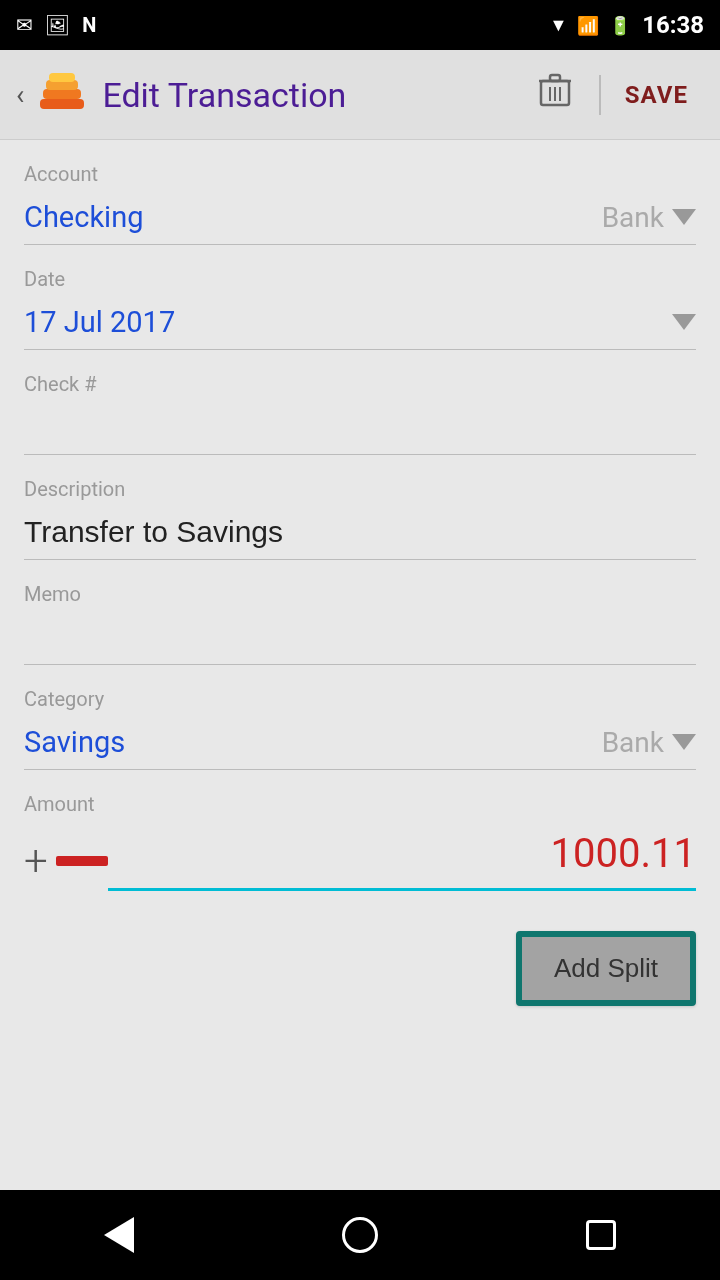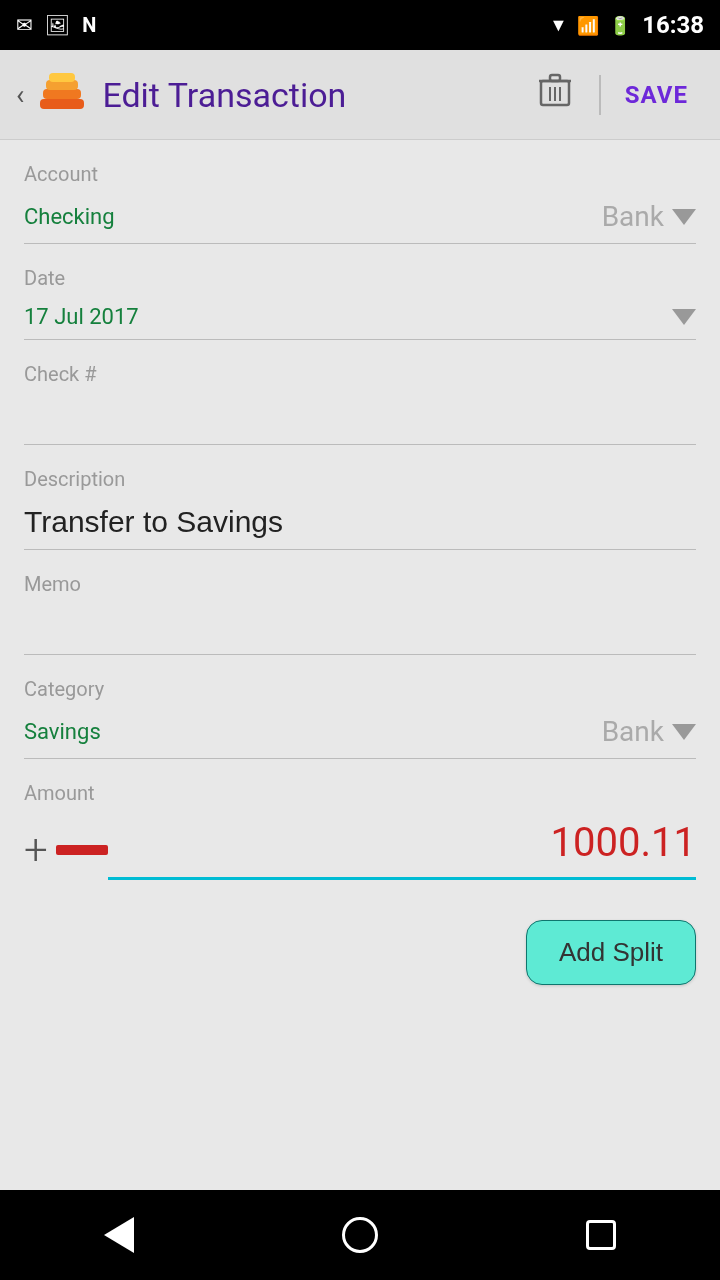--- a/index.html
+++ b/index.html
@@ -92,21 +92,21 @@
       width: 2px;
       height: 40px;
       background: #bbb;
       margin: 0 8px;
     }
     .save-btn {
       padding: 8px 16px;
       cursor: pointer;
       font-size: 24px;
       font-weight: bold;
-      color: #6d28d9;
+      color: #7f1d1d;
       letter-spacing: 1px;
     }
 
     
     .content {
       flex: 1;
       background: #e8e8e8;
       padding: 0;
     }
 
@@ -125,22 +125,22 @@
     .field-row {
       display: flex;
       align-items: center;
       justify-content: space-between;
       border-bottom: 1px solid #bbb;
       padding: 10px 0;
       position: relative;
     }
 
     .field-row-value {
-      font-size: 22px;
-      color: #15803d;
+      font-size: 29px;
+      color: #1d4ed8;
       flex: 1;
     }
 
     .field-row-secondary {
       font-size: 28px;
       color: #aaa;
     }
 
     .dropdown-arrow {
       width: 0;
@@ -210,23 +210,23 @@
     }
 
     
     .add-split-wrapper {
       display: flex;
       justify-content: flex-end;
       padding: 20px 24px 0;
     }
 
     .add-split-btn {
-      background: #5eead4;
-      border: 1px solid #0f766e;
-      border-radius: 16px;
+      background: #a3a3a3;
+      border: 6px solid #0f766e;
+      border-radius: 4px;
       padding: 16px 32px;
       font-size: 26px;
       color: #333;
       cursor: pointer;
       box-shadow: 0 1px 3px rgba(0,0,0,0.15);
     }
 
     
     .bottom-nav {
       width: 100%;

